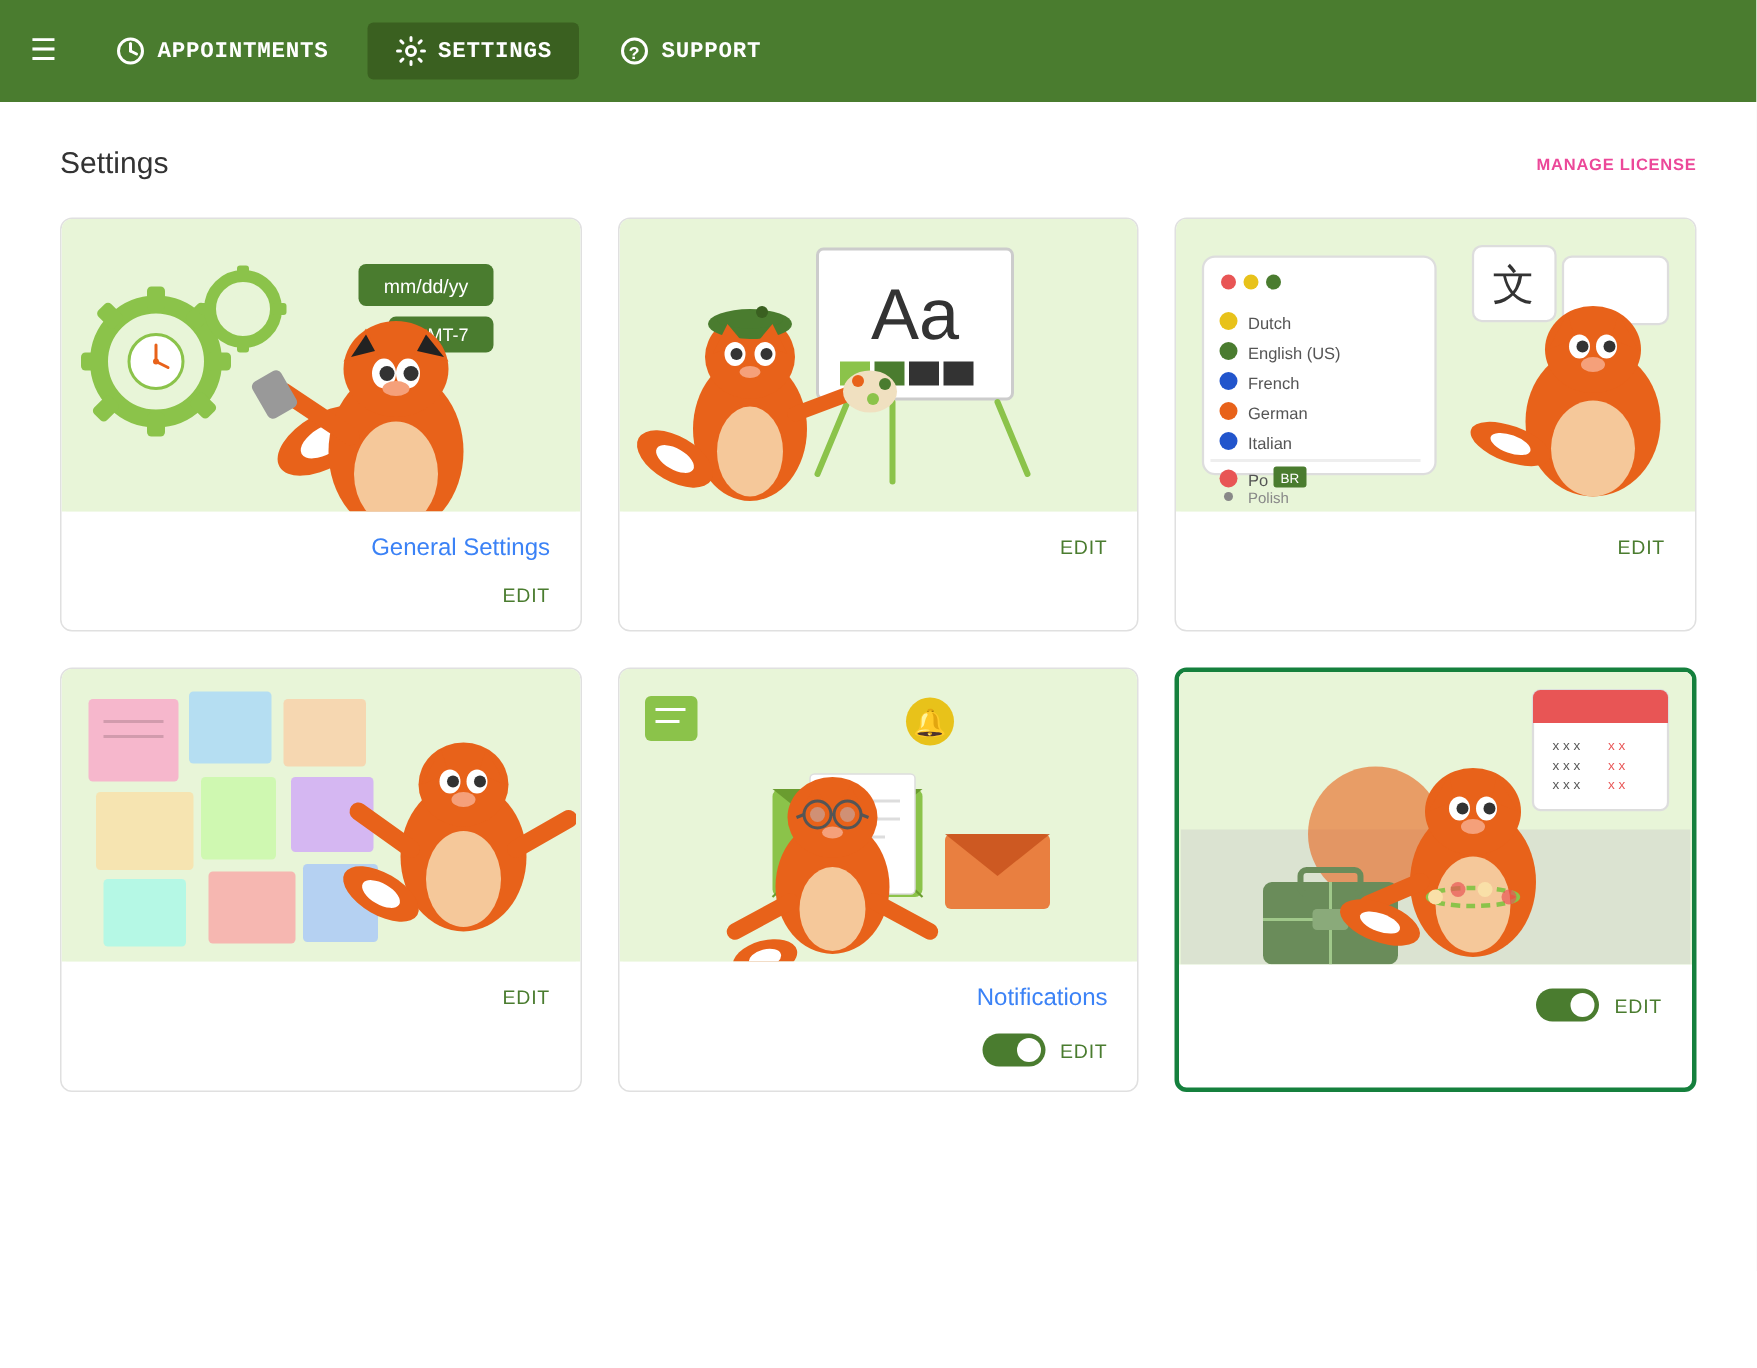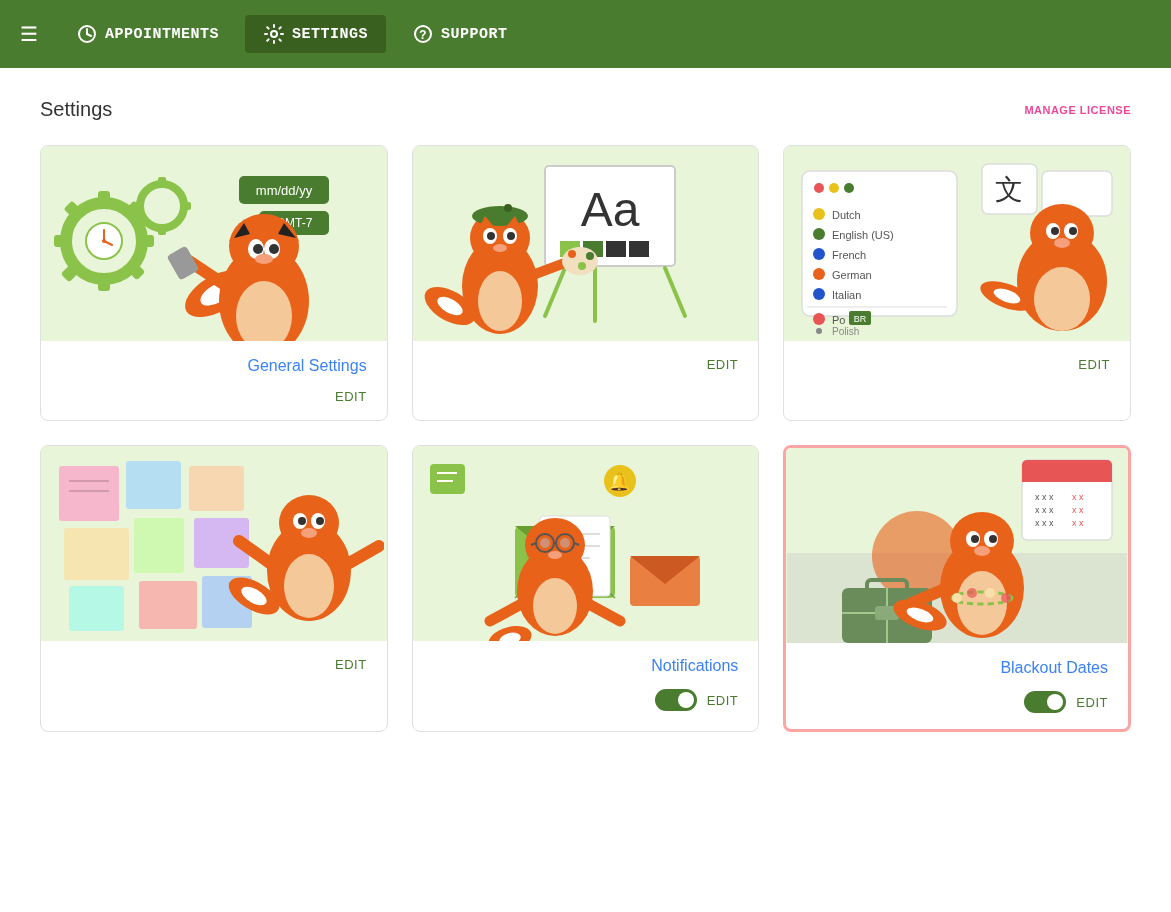--- a/index.html
+++ b/index.html
@@ -82,21 +82,21 @@
     }
 
     .card {
       background: white;
       border: 1px solid #e0e0e0;
       border-radius: 8px;
       overflow: hidden;
       cursor: pointer;
     }
     .card.highlighted {
-      border: 3px solid #fca5a5;
+      border: 3px solid #15803d;
     }
     .card-image {
       background: #e8f5d8;
       height: 195px;
       position: relative;
       overflow: hidden;
       display: flex;
       align-items: center;
       justify-content: center;
     }
@@ -533,21 +533,20 @@
             <circle cx="44" cy="-35" r="5" fill="#e85555" opacity="0.7"></circle>
 
             <line x1="-15" y1="-45" x2="-50" y2="-30" stroke="#e8621a" stroke-width="12" stroke-linecap="round"></line>
 
             <ellipse cx="-42" cy="-18" rx="28" ry="13" fill="#e8621a" transform="rotate(20,-42,-18)"></ellipse>
             <ellipse cx="-42" cy="-18" rx="14" ry="6" fill="white" transform="rotate(20,-42,-18)"></ellipse>
           </g>
         </svg>
       </div>
       <div class="card-body">
-        <div class="card-title">Blackout Dates</div>
         <div class="card-footer">
           <div class="toggle"></div>
           <span class="edit-link">EDIT</span>
         </div>
       </div>
     </div>
 
   </div>
 </div>
 

